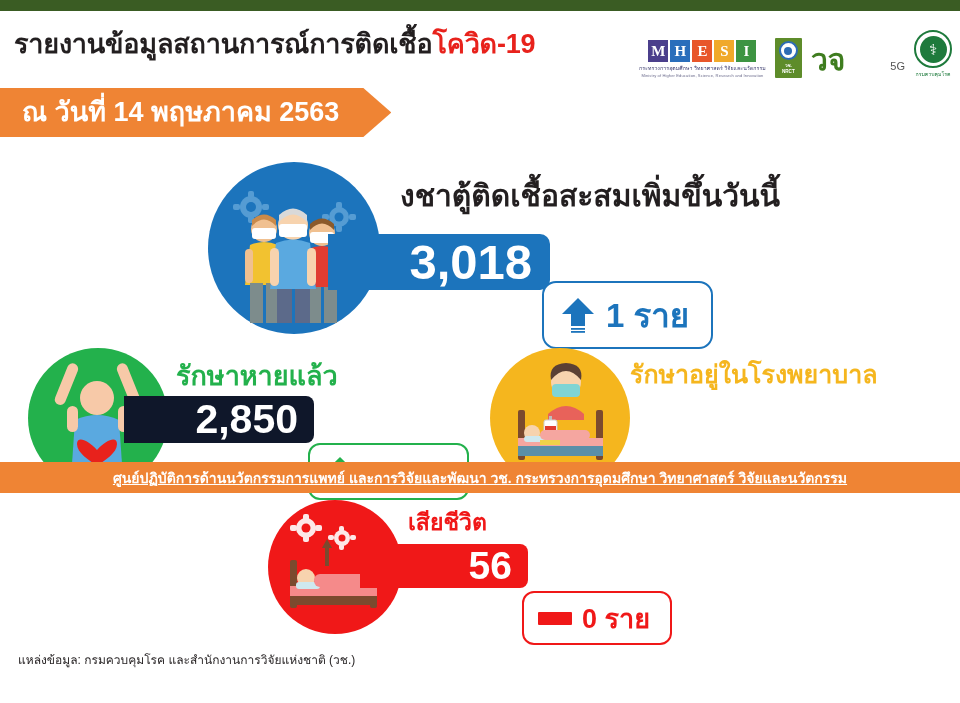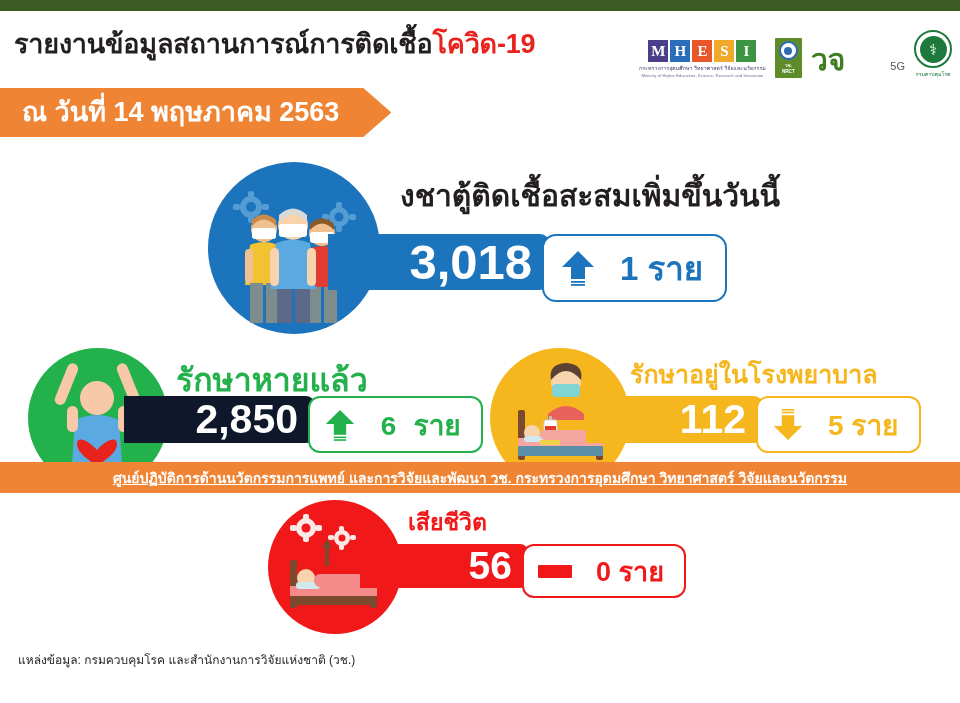--- a/index.html
+++ b/index.html
@@ -99,35 +99,35 @@
   }
   .valuebar {
     position:absolute; display:flex; align-items:flex-start;
     border-radius:0 22px 22px 0;
   }
   .value-chunk {
     display:flex; align-items:center; justify-content:flex-end;
     color:#fff; font-weight:bold; white-space:nowrap;
   }
   .delta-pill {
-    background:#ffffff; display:flex; align-items:center; gap:24px;
-    white-space:nowrap; font-weight:bold;
+    background:#ffffff; display:flex; align-items:center; gap:10px;
+    white-space:nowrap; font-weight:bold;margin-top:47px;
   }
   .arrow-wrap { display:flex; flex-direction:column; align-items:center; }
 
   
   #blue-circle { left:0; top:0; width:172px; height:172px; background:#1c74bc; }
   #blue-label { left:192px; top:10px; font-size:30px; color:#231f20; }
   #blue-bar { left:120px; top:72px; height:68px; }
   #blue-value { background:#1c74bc; width:222px; padding-right:18px; font-size:49px; border-radius:0 10px 10px 0; }
   #blue-pill { border:2.5px solid #1c74bc; border-radius:14px; color:#1c74bc; font-size:33px; padding:0 22px 0 16px; margin-left:-8px; height:68px; }
 
   
   #green-circle { left:0; top:0; width:140px; height:140px; background:#23b14c; }
-  #green-label { left:148px; top:6px; font-size:32px; color:#23b14c; }
+  #green-label { left:148px; top:6px; font-size:27px; color:#23b14c; }
   #green-bar { left:96px; top:48px; height:57px; }
   #green-value { background:#0f172a; width:190px; padding-right:16px; font-size:41px; border-radius:0 8px 8px 0; }
   #green-pill { border:2.5px solid #23b14c; border-radius:12px; color:#23b14c; font-size:28px; padding:0 20px 0 14px; margin-left:-6px; height:57px;font-family:Liberation Mono, monospace; }
 
   
   #yellow-circle { left:0; top:0; width:140px; height:140px; background:#f5b61e; }
   #yellow-label { left:140px; top:6px; font-size:25px; color:#f5b61e; }
   #yellow-bar { left:96px; top:48px; height:57px; }
   #yellow-value { background:#f5b61e; width:176px; padding-right:16px; font-size:41px; border-radius:0 8px 8px 0; }
   #yellow-pill { border:2.5px solid #f5b61e; border-radius:12px; color:#f5b61e; font-size:28px; padding:0 20px 0 14px; margin-left:-6px; height:57px; }
@@ -328,33 +328,20 @@
         <rect x="18" y="88" width="85" height="10" fill="#5b8fa8"></rect>
         <circle cx="32" cy="75" r="8" fill="#f7d3ae"></circle>
         <rect x="24" y="78" width="22" height="6" rx="3" fill="#cfe9ef"></rect>
         <rect x="40" y="72" width="50" height="10" rx="5" fill="#f5a6a0"></rect>
         <rect x="40" y="82" width="20" height="5" fill="#f2d24a"></rect>
       </svg>
     </div>
 
     <div class="stat-label" id="yellow-label">รักษาอยู่ในโรงพยาบาล</div>
 
-    <div class="valuebar" id="yellow-bar">
-      <div class="value-chunk" id="yellow-value">112</div>
-      <div class="delta-pill" id="yellow-pill">
-        <span class="arrow-wrap">
-          <svg width="32" height="34" viewBox="0 0 36 38">
-            <rect x="11" y="1" width="14" height="1.8" fill="#f5b61e"></rect>
-            <rect x="11" y="4" width="14" height="1.8" fill="#f5b61e"></rect>
-            <path d="M18 36 L2 20 L11 20 L11 8 L25 8 L25 20 L34 20 Z" fill="#f5b61e"></path>
-          </svg>
-        </span>
-        <span>5 ราย</span>
-      </div>
-    </div>
   </div>
 
   <div class="stat" style="left:268px; top:500px; width:420px; height:138px;">
     <div class="circle" id="red-circle">
       <svg class="icon-svg" width="118" height="118" viewBox="0 0 118 118">
         <g fill="#ffffff" opacity="0.9">
           <circle cx="30" cy="20" r="10"></circle>
             <circle cx="30" cy="20" r="4.5" fill="#f01818"></circle>
           <rect x="27" y="6" width="6" height="7" rx="2"></rect>
             <rect x="27" y="27" width="6" height="7" rx="2"></rect>

